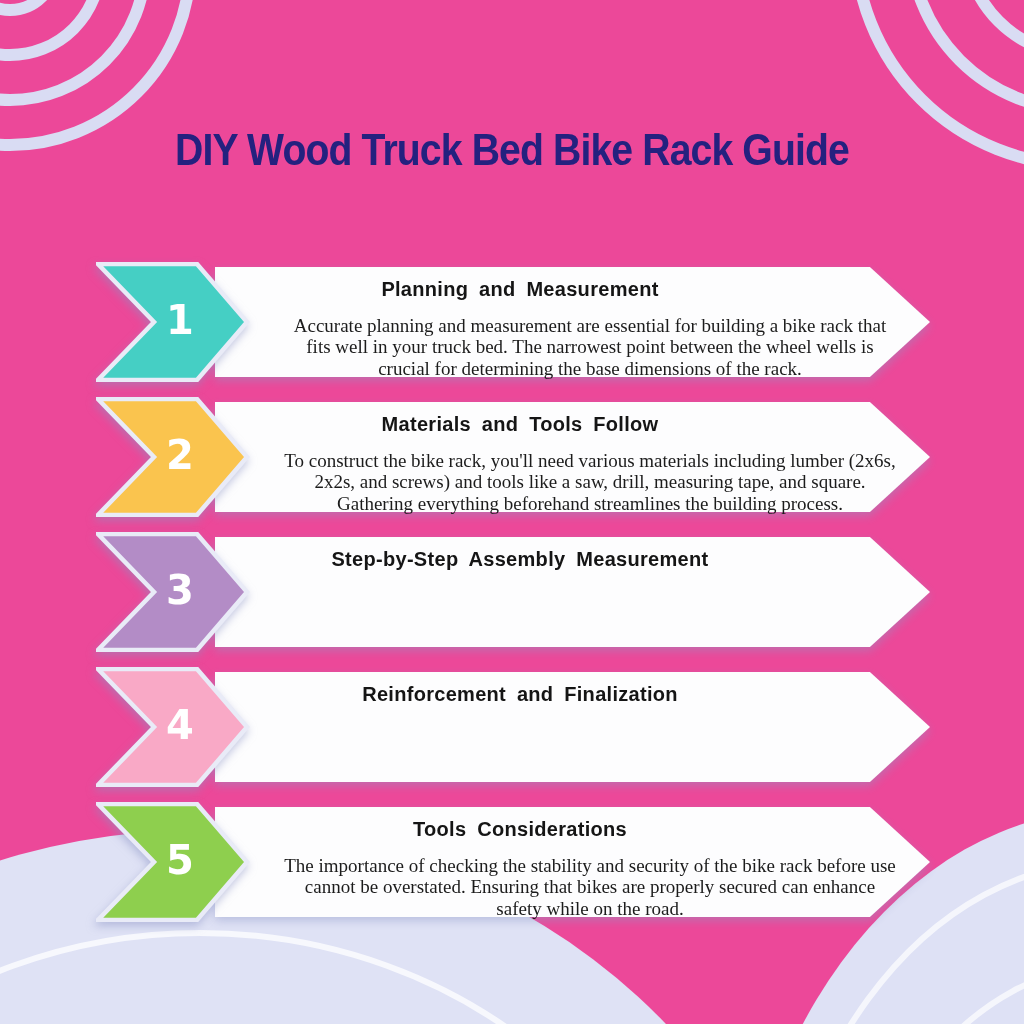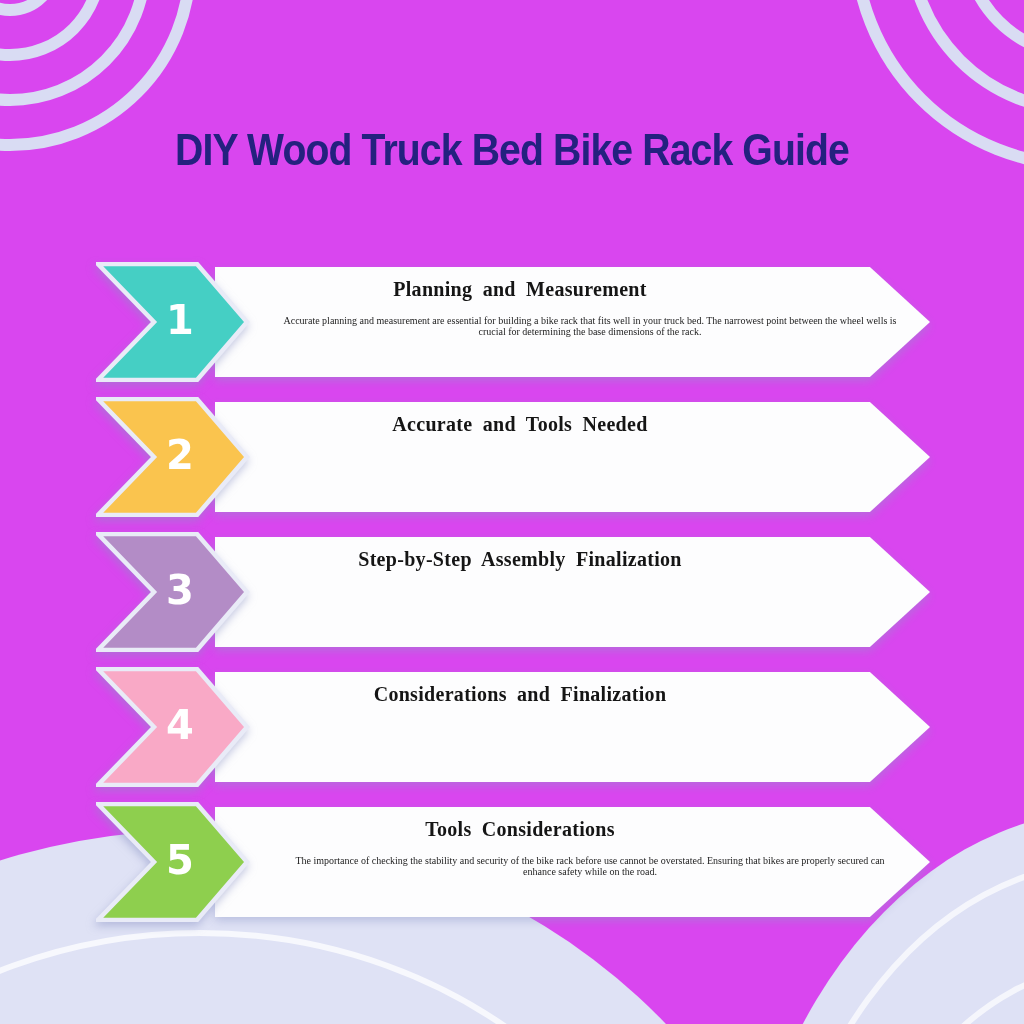--- a/index.html
+++ b/index.html
@@ -1,19 +1,19 @@
 <!DOCTYPE html>
 <html><head>
 <meta charset="utf-8">
 <style>
   html,body { margin:0; padding:0; }
   body { background:#eef0fb; }
   #canvas {
     position:relative; width:1024px; height:1024px;
-    background:#d946ef; overflow:hidden;
+    background:#ec4899; overflow:hidden;
     font-family:"Liberation Sans", sans-serif;
   }
   .decor { position:absolute; left:0; top:0; width:1024px; height:1024px; pointer-events:none; }
 
   .main-title {
     position:absolute; top:94px; left:0; width:1024px;
     text-align:center; font-size:45px; font-weight:bold;
     color:#24217f; letter-spacing:-1px;
     transform:scaleX(.87);
     font-family:"Liberation Sans", sans-serif;
@@ -39,25 +39,25 @@
     position:absolute; left:30px; top:50%; width:108px;
     transform:translateY(-54%);
     text-align:center; font-size:40px; font-weight:bold; color:#ffffff;
     font-family:"DejaVu Sans", sans-serif;
   }
 
   .step-title {
     position:absolute; left:124px; top:16px; width:600px;
     text-align:center; font-size:20px; font-weight:bold; color:#151515;
     letter-spacing:.3px; word-spacing:5px;
-    font-family:Liberation Serif, serif;
+    font-family:Liberation Sans, sans-serif;
   }
   .step-desc {
     position:absolute; left:184px; top:53px; width:620px;
-    text-align:center; font-size:10px; line-height:1.13; color:#1c1c1c;
+    text-align:center; font-size:19px; line-height:1.13; color:#1c1c1c;
     font-family:"Liberation Serif", serif;
   }
 </style>
 </head>
 <body>
 
 <div id="canvas">
 
   <svg class="decor" viewBox="0 0 1024 1024" xmlns="http://www.w3.org/2000/svg" aria-hidden="true">
 
@@ -111,43 +111,44 @@
   </div>
 
   <div class="step s1">
     <div class="banner-wrap">
         <div class="banner"></div>
       </div>
     <svg class="chevron-svg" viewBox="0 0 156 120">
       <polygon points="2,2 101,2 151,60 101,118 2,118 58,60" stroke="#e9ebf7" stroke-width="4.5" fill="#fac44e"></polygon>
     </svg>
     <div class="step-num">2</div>
-    <div class="step-title">Accurate and Tools Needed</div>
+    <div class="step-title">Materials and Tools Follow</div>
+    <div class="step-desc">To construct the bike rack, you'll need various materials including lumber (2x6s, 2x2s, and screws) and tools like a saw, drill, measuring tape, and square. Gathering everything beforehand streamlines the building process.</div>
   </div>
 
   <div class="step s2">
     <div class="banner-wrap">
         <div class="banner"></div>
       </div>
     <svg class="chevron-svg" viewBox="0 0 156 120">
       <polygon points="2,2 101,2 151,60 101,118 2,118 58,60" stroke="#e9ebf7" stroke-width="4.5" fill="#b38cc6"></polygon>
     </svg>
     <div class="step-num">3</div>
-    <div class="step-title">Step-by-Step Assembly Finalization</div>
+    <div class="step-title">Step-by-Step Assembly Measurement</div>
   </div>
 
   <div class="step s3">
     <div class="banner-wrap">
         <div class="banner"></div>
       </div>
     <svg class="chevron-svg" viewBox="0 0 156 120">
       <polygon points="2,2 101,2 151,60 101,118 2,118 58,60" stroke="#e9ebf7" stroke-width="4.5" fill="#f9a9c6"></polygon>
     </svg>
     <div class="step-num">4</div>
-    <div class="step-title">Considerations and Finalization</div>
+    <div class="step-title">Reinforcement and Finalization</div>
   </div>
 
   <div class="step s4">
     <div class="banner-wrap">
         <div class="banner"></div>
       </div>
     <svg class="chevron-svg" viewBox="0 0 156 120">
       <polygon points="2,2 101,2 151,60 101,118 2,118 58,60" stroke="#e9ebf7" stroke-width="4.5" fill="#8ecf4e"></polygon>
     </svg>
     <div class="step-num">5</div>

